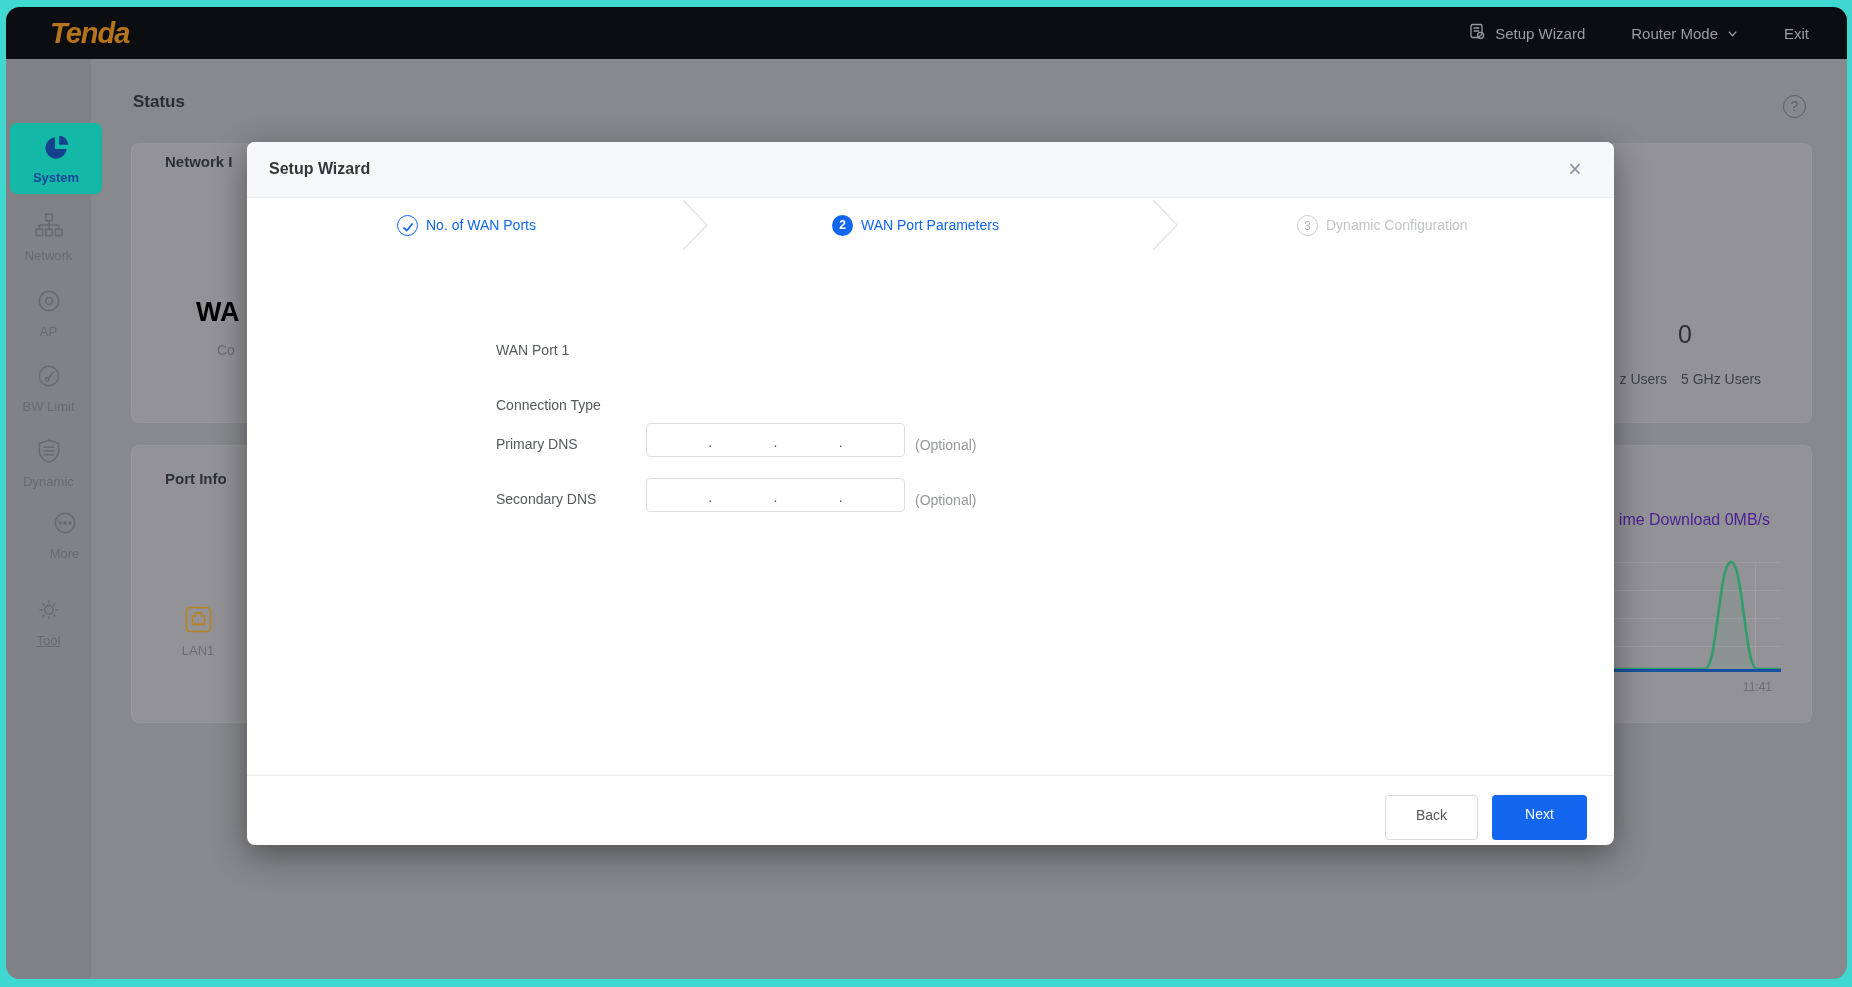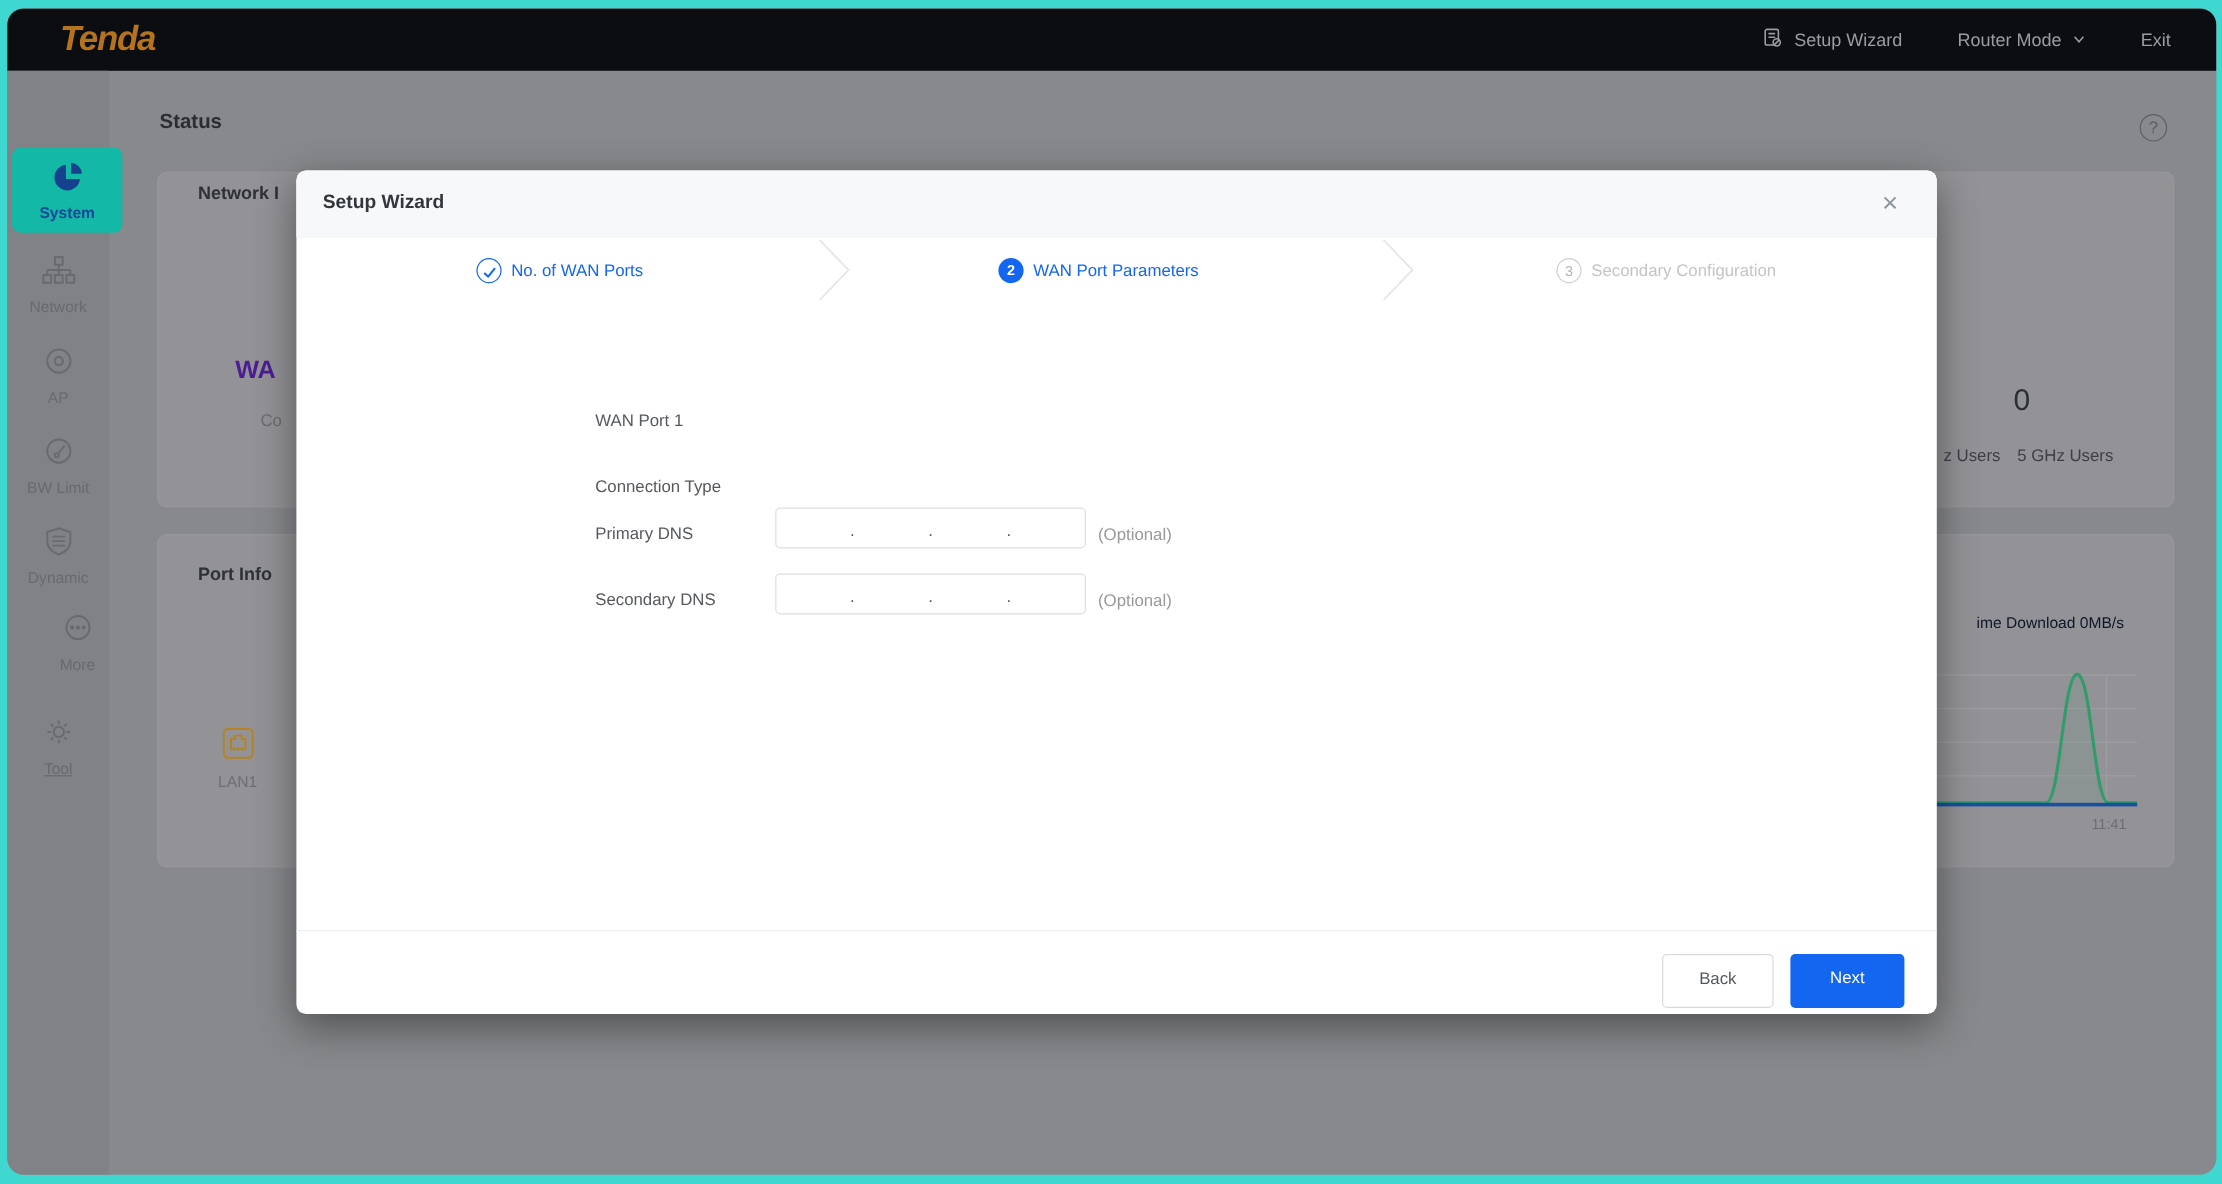--- a/index.html
+++ b/index.html
@@ -34,27 +34,27 @@
   .content-title{position:absolute;left:127px;top:85px;font-size:17px;font-weight:bold;color:#2b2d31;}
   .help-circle{
     position:absolute;left:1777px;top:88px;width:21px;height:21px;border-radius:50%;
     border:1.6px solid #5e5f63;color:#5e5f63;font-size:14px;line-height:21px;text-align:center;cursor:pointer;
   }
   .card{
     position:absolute;left:125px;width:1681px;background:#939397;
     border-radius:8px;border:1px solid rgba(255,255,255,0.05);box-sizing:border-box;
   }
   .card-title{position:absolute;left:33px;font-size:15px;font-weight:bold;color:#2e3135;}
-  .frag-wan{position:absolute;left:64px;top:153px;font-size:21px;font-weight:bold;color:#4c1d95;}
+  .frag-wan{position:absolute;left:64px;top:153px;font-size:27px;font-weight:bold;color:#000000;}
   .frag-conn{position:absolute;left:85px;top:198px;font-size:14px;color:#6a6c70;}
   .users-zero{position:absolute;left:1546px;top:176px;font-size:25px;color:#2b2e33;}
   .users-labels{position:absolute;top:227px;left:0;width:100%;font-size:14px;color:#3c3f44;}
   .lan-port{position:absolute;left:36px;top:160px;width:60px;text-align:center;}
   .lan-port .lbl{display:block;margin-top:6px;font-size:13px;color:#6b6d71;}
-  .chart-legend{position:absolute;right:41px;top:65px;font-size:13px;color:#0f172a;}
+  .chart-legend{position:absolute;right:41px;top:65px;font-size:16px;color:#4c1d95;}
   .plot{position:absolute;left:1325px;top:110px;width:324px;height:117px;}
   .gridline-h{position:absolute;left:0;width:100%;height:1px;background:#9d9ea2;}
   .gridline-v{position:absolute;top:0;width:1px;height:114px;background:#9d9ea2;}
   .blue-line{position:absolute;left:0;bottom:1px;width:100%;height:3px;background:#17509e;}
   .x-tick{position:absolute;right:39px;top:234px;font-size:12px;color:#6b6d71;}
   
   .modal{
     position:absolute;left:241px;top:135px;width:1367px;height:703px;background:#ffffff;
     border-radius:8px;box-shadow:0 10px 34px rgba(0,0,0,0.42);
   }
@@ -300,21 +300,21 @@
     </svg>
     <div class="step active" style="left:585px;">
       <span class="dot">2</span>
       <span class="txt">WAN Port Parameters</span>
     </div>
     <svg class="step-sep" style="left:905px;" width="26" height="50" viewBox="0 0 26 50">
       <polyline points="1,0 25,25 1,50" fill="none" stroke="#e3e5e9" stroke-width="1.5"></polyline>
     </svg>
     <div class="step pending" style="left:1050px;">
       <span class="dot">3</span>
-      <span class="txt">Secondary Configuration</span>
+      <span class="txt">Dynamic Configuration</span>
     </div>
 
     <div class="form-label" style="left:249px;top:200px;">WAN Port 1</div>
 
     <div class="form-label" style="left:249px;top:255px;">Connection Type</div>
 
     <div class="form-label" style="left:249px;top:294px;">Primary DNS</div>
     <div class="ip-box" style="left:399px;top:281px;">
       <span class="seg"></span>
         <span class="dot-sep">.</span>

